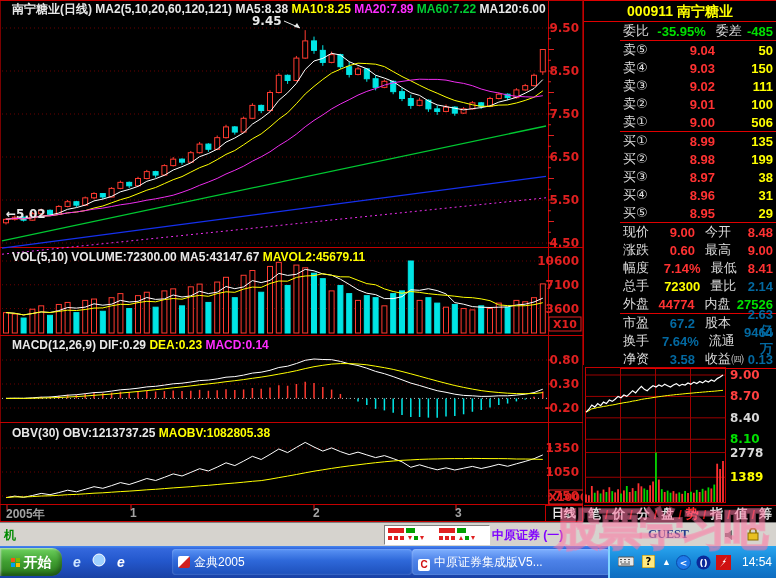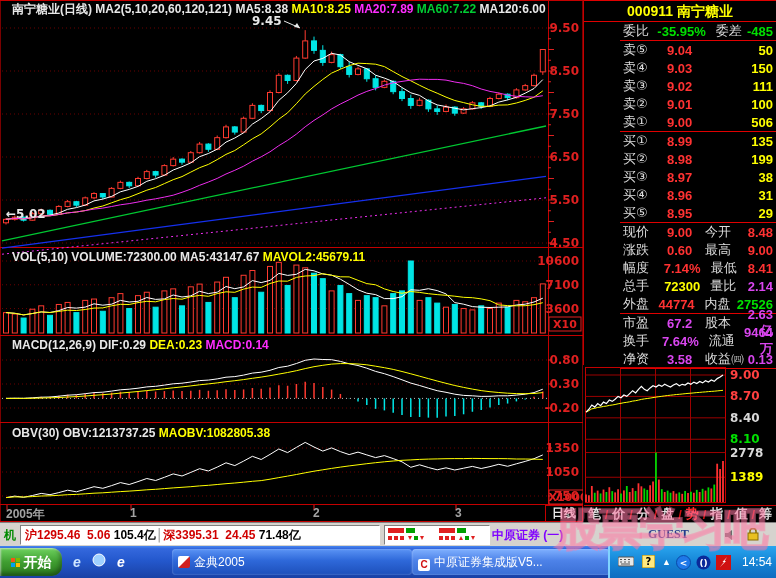--- a/index.html
+++ b/index.html
@@ -10,24 +10,24 @@
   .w{color:#e8e8e8;} .y{color:#ffff00;} .m{color:#ff2dff;} .g{color:#00cc33;}
   #main-hdr{top:1px;} #vol-hdr{top:250px;} #macd-hdr{top:338px;} #obv-hdr{top:426px;}
   
   #quote{position:absolute;left:583px;top:0;width:193px;height:365px;background:#000;
          border-left:1px solid #c40000;box-sizing:border-box;z-index:4;}
   #q-title{height:20px;line-height:20px;text-align:center;color:#ffff00;font-size:14px;font-weight:bold;
            border-top:1px solid #e00000;border-bottom:1px solid #e00000;}
   .qsec{border-bottom:1px solid #e00000;margin-left:36px;}
   .qrow{display:flex;align-items:center;height:18px;font-size:13px;font-weight:bold;padding:0 3px;}
   .qrow .ql{color:#dcdcdc;width:44px;font-weight:normal;}
-  .qrow .qv1{flex:1;text-align:left;padding-right:10px;}
+  .qrow .qv1{flex:1;text-align:right;padding-right:10px;}
   .qrow .ql2{color:#dcdcdc;width:40px;font-weight:normal;}
   .qrow .qv2{flex:1;text-align:right;}
-  .red{color:#ff3232;} .yellow{color:#ffff00;} .green{color:#00e000;} .white{color:#d946ef;}
+  .red{color:#ff3232;} .yellow{color:#ffff00;} .green{color:#00e000;} .white{color:#0369a1;}
   
   #xaxis{position:absolute;left:0;top:505px;width:583px;height:17px;z-index:5;}
   .xtick{position:absolute;top:1px;font-size:12px;font-weight:bold;color:#a3a3a3;}
   #period-tab{position:absolute;left:545px;top:505px;width:36px;height:15px;line-height:15px;text-align:center;
               color:#e8e8e8;font-size:12px;font-weight:bold;border:1px solid #c40000;z-index:6;}
   #rtabs{position:absolute;left:584px;top:505px;width:192px;height:17px;display:flex;align-items:center;
          font-size:13px;font-weight:bold;color:#ddd;z-index:6;border-top:1px solid #c40000;box-sizing:border-box;}
   #rtabs .tab{flex:1;text-align:center;cursor:pointer;}
   #rtabs .sep{color:#d01010;}
   #rtabs .active{color:#ff2d2d;}
@@ -624,21 +624,20 @@
       <line x1="131.25531914893617" y1="137" x2="131.25531914893617" y2="119.54375" stroke="#00d800" stroke-width="1.8"></line>
       <line x1="134.17021276595744" y1="137" x2="134.17021276595744" y2="98.703125" stroke="#ff3030" stroke-width="1.8"></line>
       <line x1="137.08510638297872" y1="137" x2="137.08510638297872" y2="104.046875" stroke="#ff3030" stroke-width="1.8"></line>
       <line x1="140" y1="137" x2="140" y2="96.03125" stroke="#ff3030" stroke-width="1.8"></line>
       <polyline points="3.0,47.1 5.9,45.7 8.8,43.8 11.7,43.4 14.7,42.4 17.6,42.1 20.5,41.4 23.4,41.1 26.3,40.4 29.2,40.0 32.1,39.5 35.1,38.8 38.0,38.3 40.9,37.7 43.8,37.3 46.7,36.8 49.6,36.1 52.6,35.7 55.5,35.1 58.4,34.4 61.3,33.9 64.2,33.5 67.1,33.1 70.0,32.6 73.0,32.1 75.9,31.7 78.8,31.3 81.7,30.9 84.6,30.5 87.5,30.2 90.4,29.9 93.4,29.5 96.3,29.3 99.2,29.0 102.1,28.7 105.0,28.4 107.9,28.2 110.9,27.9 113.8,27.6 116.7,27.4 119.6,27.1 122.5,26.9 125.4,26.6 128.3,26.4 131.3,26.2 134.2,25.9 137.1,25.6 140.0,25.3" fill="none" stroke="#ffff00" stroke-width="1"></polyline>
       <polyline points="3.0,47.1 5.9,44.3 8.8,40.0 11.7,42.1 14.7,38.6 17.6,40.7 20.5,37.1 23.4,38.6 26.3,35.0 29.2,36.4 32.1,34.3 35.1,31.4 38.0,32.8 40.9,30.0 43.8,31.4 46.7,28.6 49.6,25.7 52.6,27.9 55.5,24.3 58.4,21.4 61.3,24.3 64.2,25.7 67.1,22.9 70.0,20.7 73.0,22.1 75.9,20.0 78.8,21.4 81.7,19.3 84.6,20.7 87.5,22.1 90.4,20.0 93.4,18.6 96.3,20.7 99.2,19.3 102.1,20.0 105.0,17.9 107.9,19.3 110.9,17.1 113.8,18.6 116.7,16.4 119.6,17.9 122.5,15.7 125.4,17.1 128.3,15.0 131.3,16.4 134.2,13.6 137.1,12.1 140.0,10.0" fill="none" stroke="#ffffff" stroke-width="1.2"></polyline>
     </svg>
 
   <div id="statusbar">
     <span class="sb" style="left:4px;color:#008a00">机</span>
-    <span class="sb inset" style="left:20px;width:350px"><span style="color:#d00000">沪1295.46</span>&nbsp;&nbsp;<span style="color:#d00000">5.06</span>&nbsp;<span style="color:#000">105.4亿</span><span style="color:#808080">│</span><span style="color:#d00000">深3395.31</span>&nbsp;&nbsp;<span style="color:#d00000">24.45</span>&nbsp;<span style="color:#000">71.48亿</span></span>
     <span class="sb inset" style="left:384px;width:100px;padding:1px 2px">
       <svg width="96" height="14">
         <rect x="1" y="1" width="16" height="5" fill="#e02020"></rect>
           <rect x="19" y="1" width="9" height="5" fill="#00a000"></rect>
         <rect x="1" y="9" width="4" height="4" fill="#e02020"></rect>
           <rect x="7" y="9" width="4" height="4" fill="#e02020"></rect>
         <rect x="13" y="9" width="4" height="4" fill="#e02020"></rect>
           <path d="M21 9 l4 0 l-2 4 z" fill="#e02020"></path>
         <rect x="27" y="9" width="4" height="4" fill="#00a000"></rect>
           <path d="M33 9 l4 0 l-2 4 z" fill="#e02020"></path>

